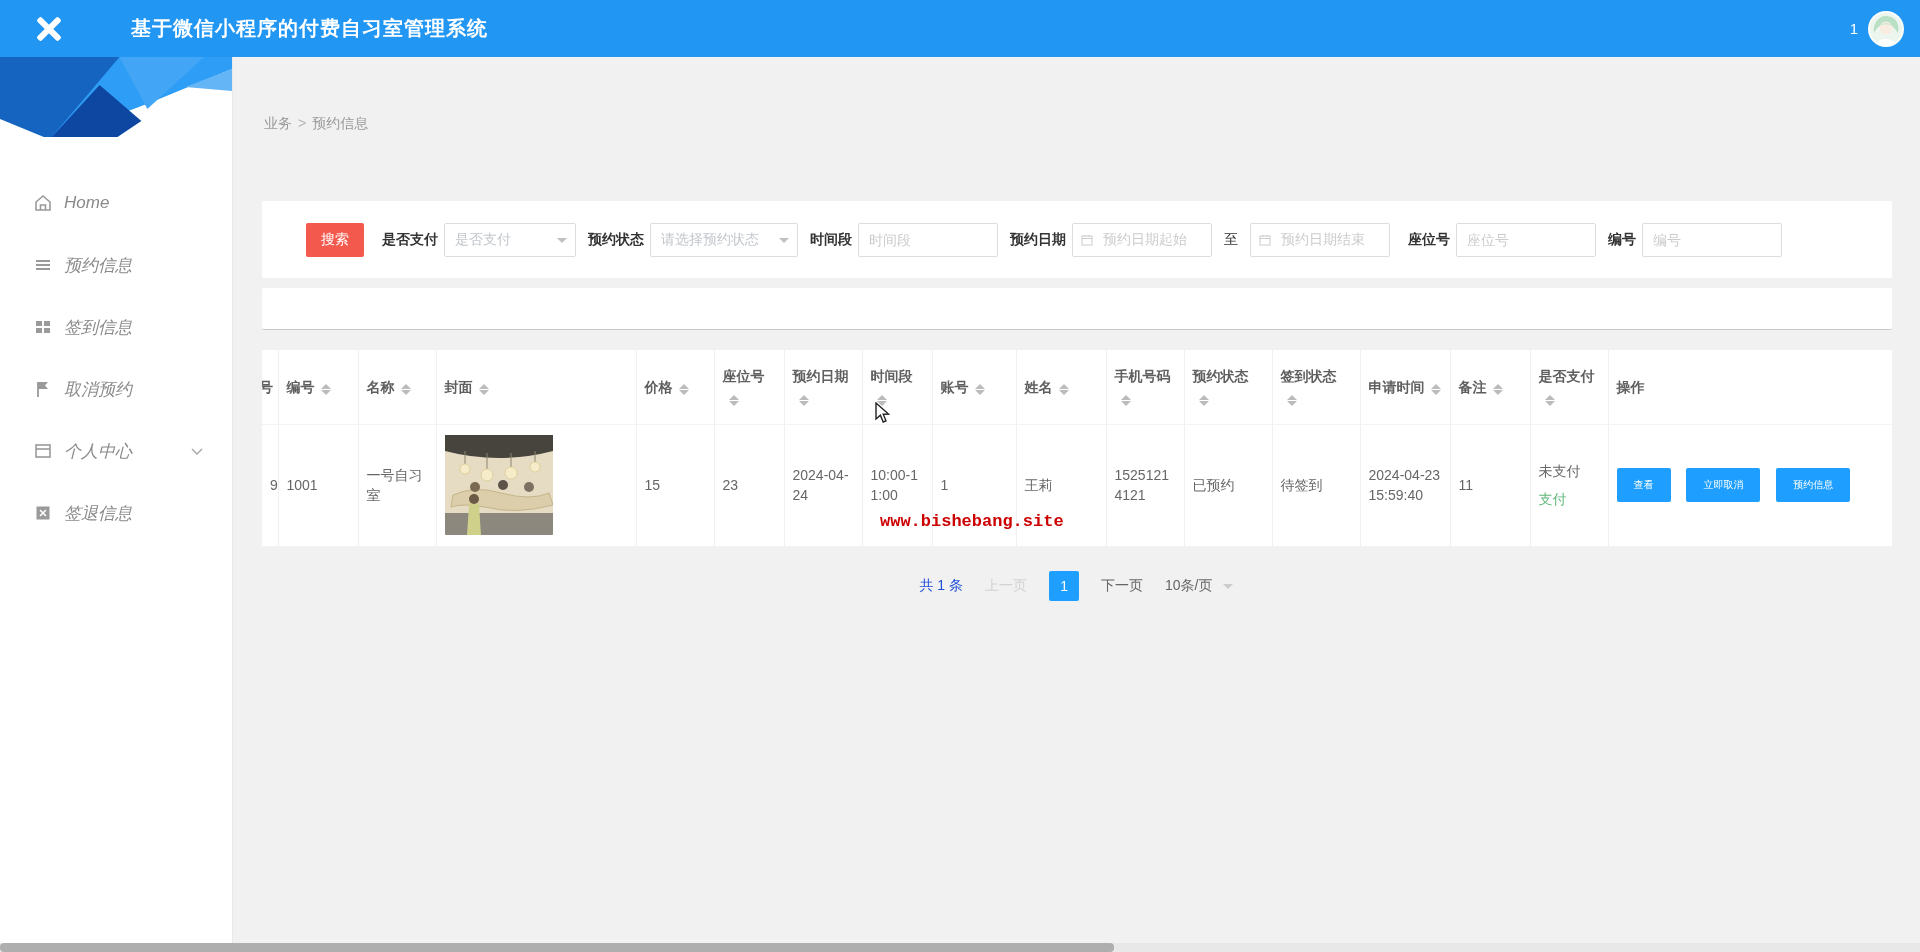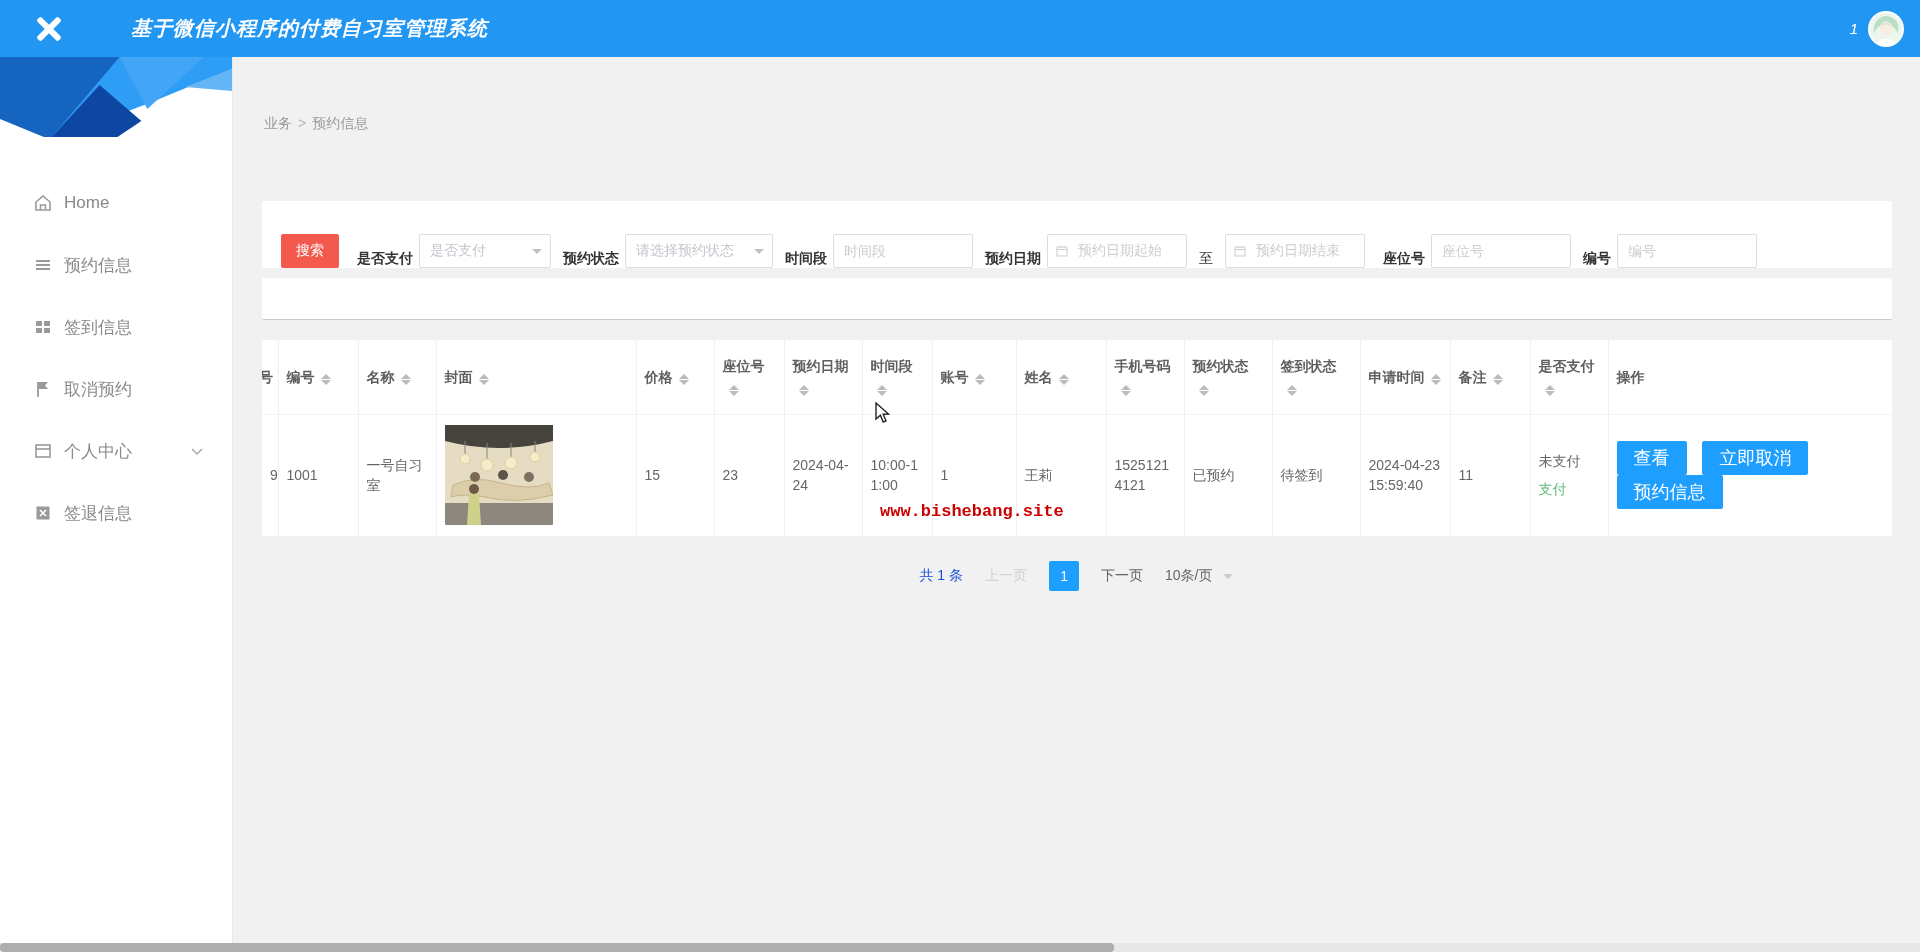--- a/index.html
+++ b/index.html
@@ -1,45 +1,45 @@
 <!DOCTYPE html>
 <html><head>
 <meta charset="utf-8">
 <style>
   * { box-sizing:border-box; margin:0; padding:0; }
   html,body { width:1920px; height:952px; overflow:hidden; }
   body { font-family:"Liberation Sans","DejaVu Sans",sans-serif; background:#f1f1f1; position:relative; font-size:14px; color:#666; }
 
   
-  .navbar { position:absolute; top:0; left:0; right:0; height:57px; background:#2196f3; z-index:30; display:flex; align-items:center;font-style:italic; }
+  .navbar { position:absolute; top:0; left:0; right:0; height:57px; background:#2196f3; z-index:30; display:flex; align-items:center; }
   .logo-box { width:95px; height:57px; display:flex; align-items:center; justify-content:center; cursor:pointer; }
   .x-logo { position:relative; width:26px; height:26px; }
   .x-logo::before,.x-logo::after { content:""; position:absolute; left:11px; top:-2px; width:6px; height:30px; background:#fff; border-radius:2px; }
   .x-logo::before { transform:rotate(45deg); }
   .x-logo::after { transform:rotate(-45deg); }
   .nav-title { color:#fff; font-size:20px; font-weight:bold; letter-spacing:1px; margin-left:36px; }
   .nav-right { position:absolute; right:16px; top:0; height:57px; display:flex; align-items:center; gap:10px; }
   .nav-badge { color:#fff; font-size:15px; }
   .avatar { width:36px; height:36px; border-radius:50%; overflow:hidden; border:2px solid rgba(255,255,255,.85); background:#eaf4ea; cursor:pointer; }
 
   
   .sidebar { position:absolute; top:57px; left:0; bottom:0; width:233px; background:#fff; border-right:1px solid #e8e8e8; z-index:20; }
   .side-decor { width:100%; height:80px; display:block; }
-  .side-menu { margin-top:35px; }
+  .side-menu { margin-top:35px;font-style:italic; }
   .side-item { height:62px; display:flex; align-items:center; padding-left:33px; color:#8a8a8a; font-size:17px; cursor:pointer; position:relative; }
   .side-item .ic { width:20px; height:20px; margin-right:11px; flex:0 0 auto; }
   .side-item .chev { position:absolute; right:28px; }
 
   
   .main { position:absolute; top:57px; left:234px; right:0; bottom:0; background:#f1f1f1; padding:0 28px; overflow:hidden;margin-top:28px; }
   .crumbs { padding:30px 2px 0; color:#999; font-size:14px; height:50px; }
   .crumbs .sep { margin:0 6px; color:#b5b5b5; }
 
   .card { background:#fff; border-radius:2px; }
-  .filter-card { margin-top:66px; height:67px; display:flex; align-items:flex-end; padding-left:19px; overflow:hidden; }
+  .filter-card { margin-top:66px; height:77px; display:flex; align-items:center; padding-left:44px; overflow:hidden; }
   .f-lbl { color:#333; font-weight:bold; white-space:nowrap; }
   .btn-search { width:58px; height:34px; background:#f4594e; color:#fff; border:none; border-radius:2px; font-size:14px; cursor:pointer; margin-right:18px; }
   .sel { position:relative; height:34px; border:1px solid #ddd; border-radius:2px; background:#fff; display:flex; align-items:center; padding:0 24px 0 10px; color:#c2c6cc; cursor:pointer; margin:0 12px 0 6px; white-space:nowrap; overflow:hidden; }
   .sel-caret { position:absolute; right:8px; top:14px; width:0; height:0; border:5px solid transparent; border-top-color:#c0c0c0; }
   .inp { height:34px; border:1px solid #ddd; border-radius:2px; padding:0 10px; font-size:14px; color:#666; margin:0 12px 0 6px; outline:none; font-family:inherit; }
   .inp::placeholder { color:#ccc; }
   .date-wrap { position:relative; margin:0 6px; }
   .date-wrap .inp { margin:0; padding-left:30px; width:100%;font-family:Liberation Mono, monospace; }
   .date-wrap .cal { position:absolute; left:9px; top:11px; }
   .zhi { margin:0 0 0 0; color:#333; white-space:nowrap; }
@@ -53,21 +53,21 @@
   .grid td { height:122px; color:#666; line-height:20px; word-break:break-all; }
   .grid .last { border-right:none; }
   .caret { display:inline-block; width:10px; height:16px; position:relative; margin-left:6px; vertical-align:middle; }
   .caret::before,.caret::after { content:""; position:absolute; left:0; border:5px solid transparent; }
   .caret::before { top:-1px; border-bottom-color:#bbb; }
   .caret::after { top:10px; border-top-color:#bbb; }
   .clip-col { overflow:hidden; }
   .clip-col .clip-inner { display:inline-block; margin-left:-11px; }
   .cover-img { width:108px; height:100px; display:block; border-radius:1px; cursor:pointer; }
   .pay-link { color:#5FB878; margin-top:8px; display:inline-block; cursor:pointer; }
-  .act-btn { height:34px; padding:0 17px; background:#1E9FFF; border:none; border-radius:2px; color:#fff; font-size:18px; cursor:pointer; margin-right:12px; }
+  .act-btn { height:34px; padding:0 17px; background:#1E9FFF; border:none; border-radius:2px; color:#fff; font-size:10px; cursor:pointer; margin-right:12px; }
 
   .watermark { position:absolute; left:618px; top:162px; color:#c00; font-family:"Liberation Mono","DejaVu Sans Mono",monospace; font-size:17px; font-weight:bold; z-index:5; pointer-events:none; }
 
   
   .pager { margin-top:24px; display:flex; justify-content:center; align-items:center; gap:22px; color:#666; }
   .pager .total { color:#1d4ed8; }
   .pager .prev { color:#d2d2d2; cursor:default; }
   .pager .next { color:#666; cursor:pointer; }
   .page-cur { min-width:30px; height:30px; background:#1E9FFF; color:#fff; display:flex; align-items:center; justify-content:center; border-radius:2px; cursor:pointer; }
   .psize { position:relative; padding-right:22px; cursor:pointer; }

